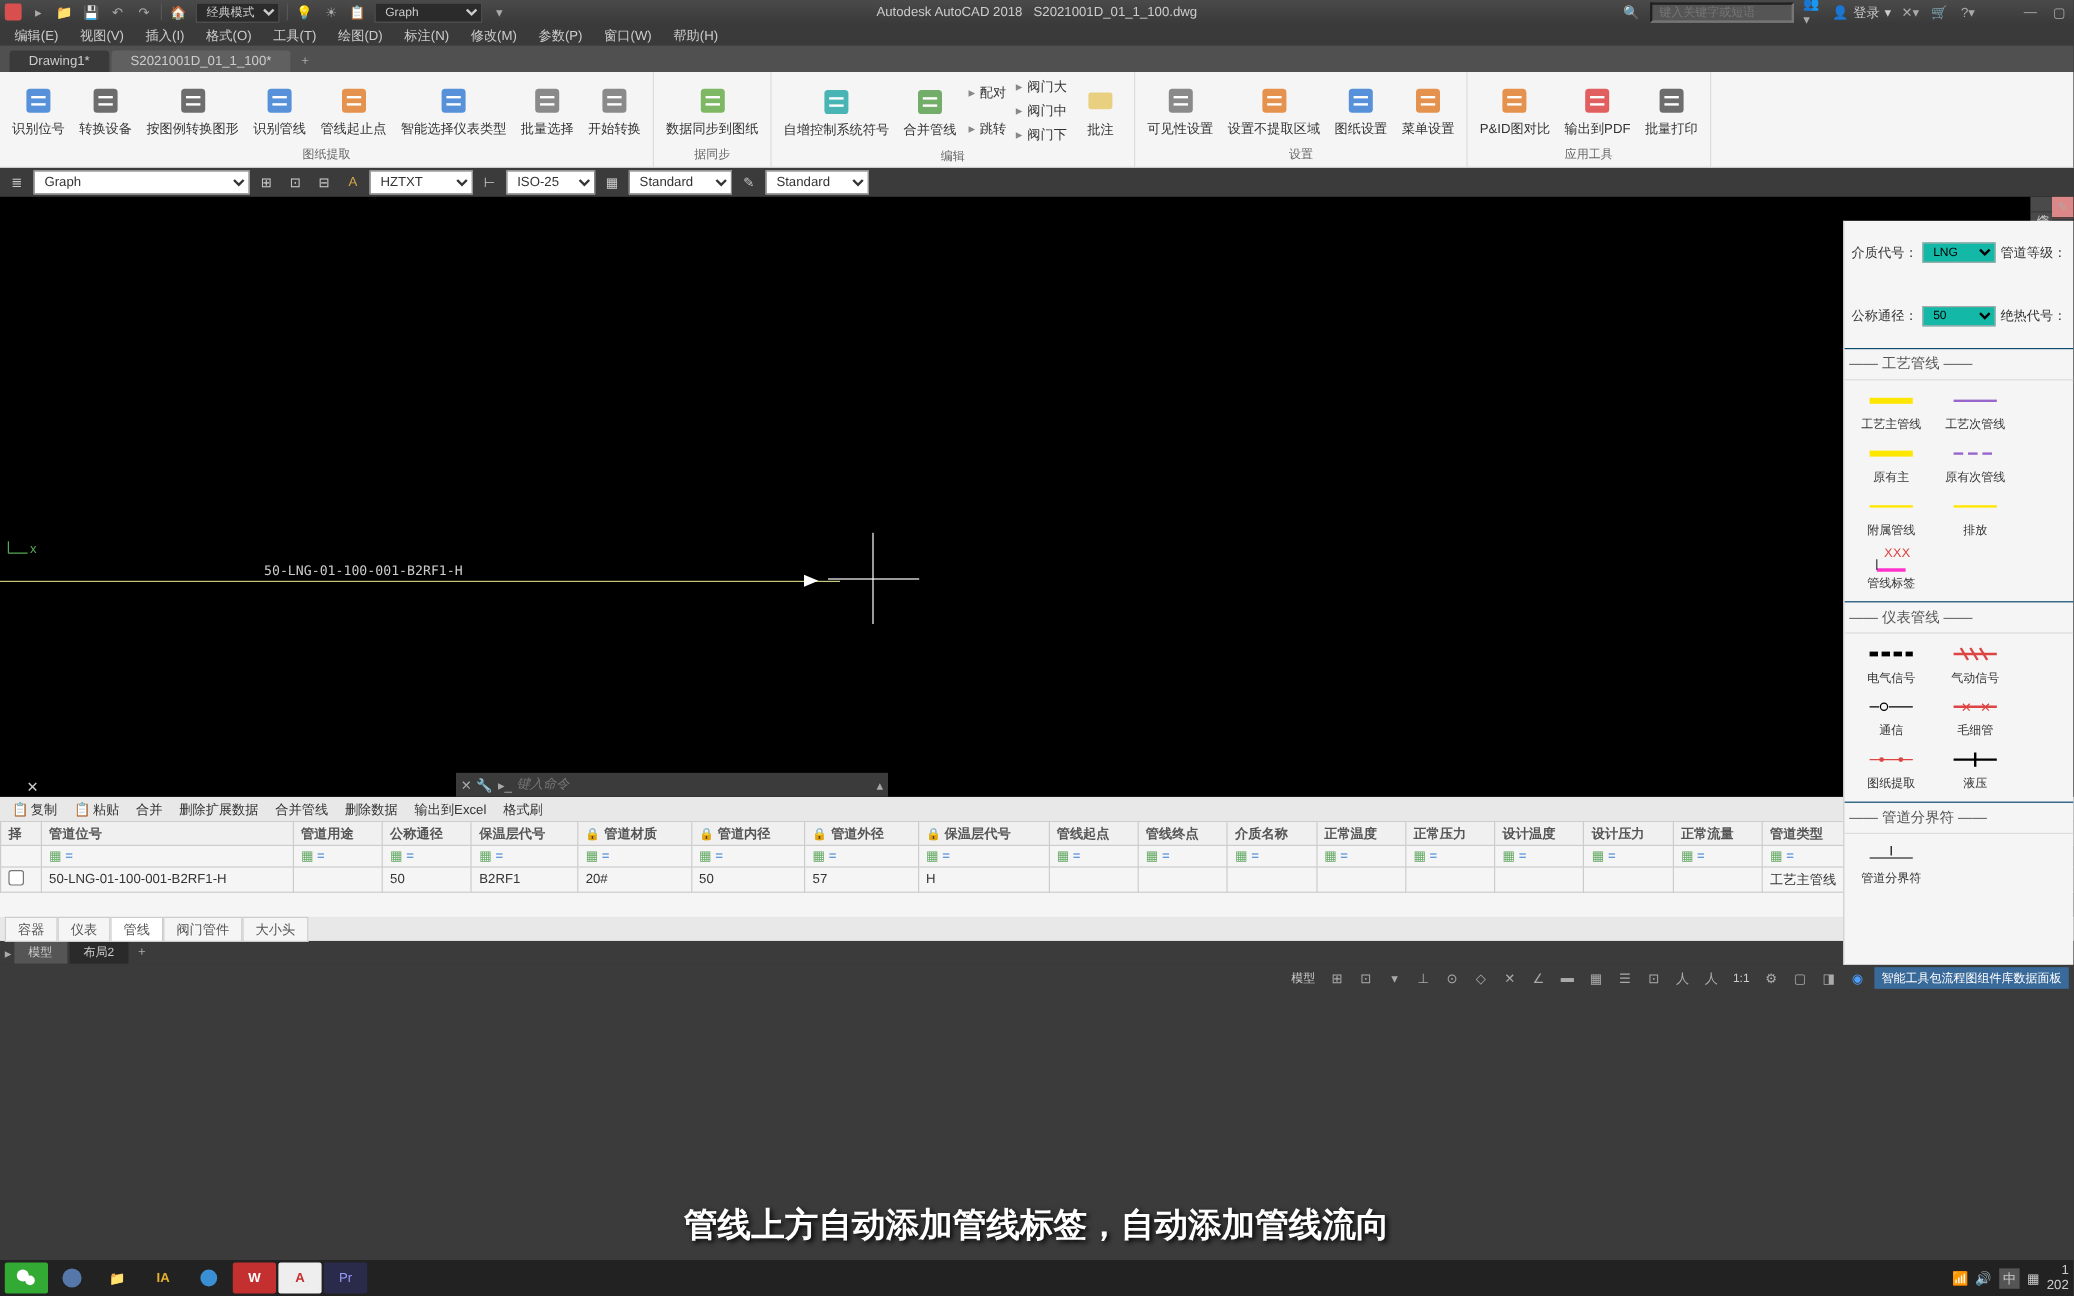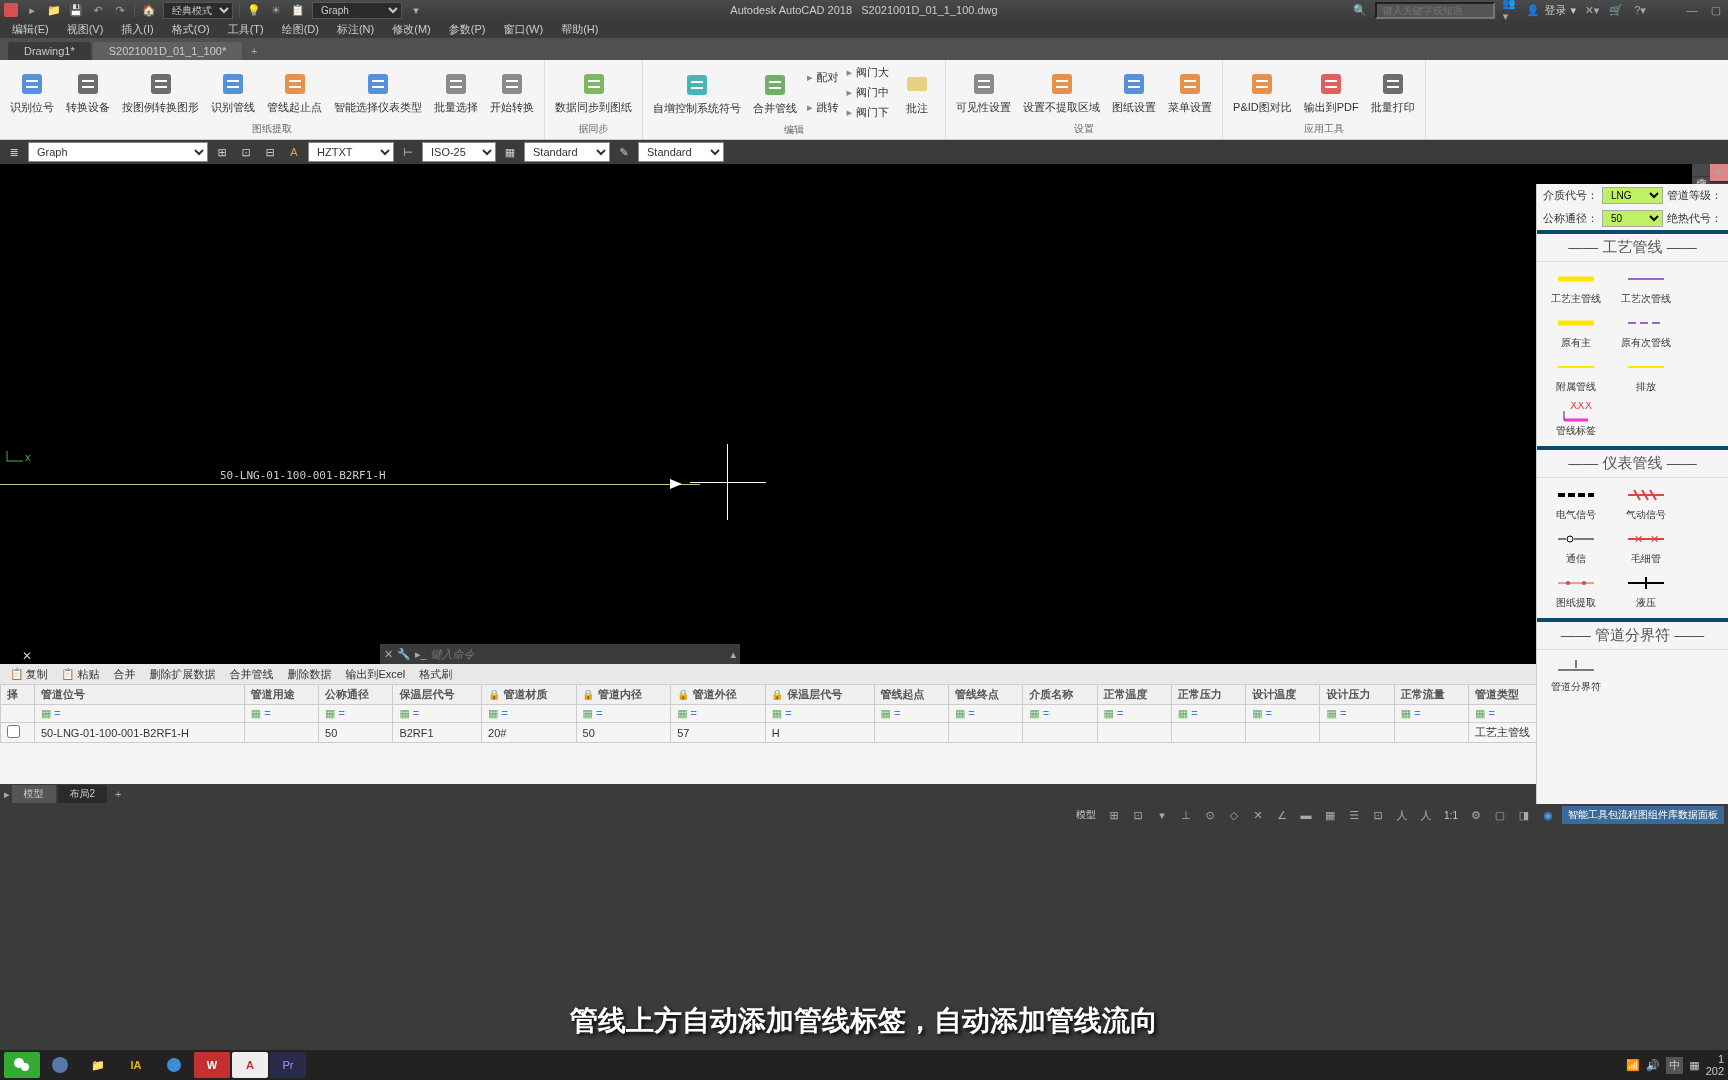--- a/index.html
+++ b/index.html
@@ -59,23 +59,23 @@
 .bp-tab{padding:2px 10px;font-size:11px;color:#555;border:1px solid #ccc;background:#f5f5f5}
 .bp-tab.active{background:#fff}
 .subtitle{position:absolute;bottom:40px;left:50%;transform:translateX(-50%);color:#fff;font-size:28px;text-shadow:2px 2px 4px #000;font-weight:bold}
 .layout-tabs{height:20px;background:#3b3b3b;display:flex;align-items:center;padding:0 4px;gap:2px}
 .layout-tab{padding:2px 12px;font-size:10px;color:#ccc;background:#2a2a2a}
 .layout-tab.active{background:#555}
 .statusbar{height:22px;background:#3b3b3b;display:flex;align-items:center;padding:0 4px;gap:4px;justify-content:flex-end}
 .status-btn{width:20px;height:18px;display:flex;align-items:center;justify-content:center;color:#aaa;font-size:11px}
 .status-text{color:#ccc;font-size:10px;padding:0 4px}
 .right-panel{position:absolute;right:0;top:184px;width:192px;height:620px;background:#f5f5f5;color:#333;border-left:1px solid #ccc;overflow:hidden}
-.rp-row{display:flex;align-items:center;padding:3px 6px;gap:4px;font-size:11px}
-.rp-dd{border:1px solid #aaa;padding:1px 4px;font-size:10px;flex:1;background:#bef264}
-.rp-section{text-align:center;padding:4px;font-size:15px;color:#555;border-top:4px solid #0c4a6e;border-bottom:1px solid #ddd}
+.rp-row{display:flex;align-items:center;padding:18px 6px;gap:4px;font-size:11px}
+.rp-dd{border:1px solid #aaa;padding:1px 4px;font-size:10px;flex:1;background:#14b8a6}
+.rp-section{text-align:left;padding:4px;font-size:12px;color:#555;border-top:1px solid #0c4a6e;border-bottom:1px solid #ddd}
 .rp-grid{display:flex;flex-wrap:wrap;padding:4px}
 .rp-item{width:70px;display:flex;flex-direction:column;align-items:center;padding:4px;gap:4px}
 .rp-item-icon{width:40px;height:18px}
 .rp-item-label{font-size:10px;color:#333;text-align:center}
 .taskbar{position:absolute;bottom:0;left:0;right:0;height:30px;background:#222;display:flex;align-items:center;padding:0 4px;gap:2px}
 .task-item{width:36px;height:26px;display:flex;align-items:center;justify-content:center;border-radius:2px}
 .lock-icon{color:#d4a84b;font-size:10px}
 svg{display:block}
 </style>
 </head>
@@ -507,20 +507,27 @@
             <td></td>
             <td></td>
             <td></td>
             <td></td>
             <td>工艺主管线</td>
             <td>5cf501da-2aae-4694-b6</td>
           </tr>
         </tbody>
       </table>
   </div>
+  <div class="bp-tabs" id="bp-tabs">
+      <span class="bp-tab">容器</span>
+      <span class="bp-tab">仪表</span>
+      <span class="bp-tab active">管线</span>
+      <span class="bp-tab">阀门管件</span>
+      <span class="bp-tab">大小头</span>
+    </div>
 </div>
 
 <div class="subtitle">管线上方自动添加管线标签，自动添加管线流向</div>
 
 <div class="layout-tabs">
   <span style="color:#aaa">▸</span>
   <span class="layout-tab active">模型</span>
   <span class="layout-tab">布局2</span>
   <span style="color:#aaa;padding:0 6px">+</span>
 </div>

